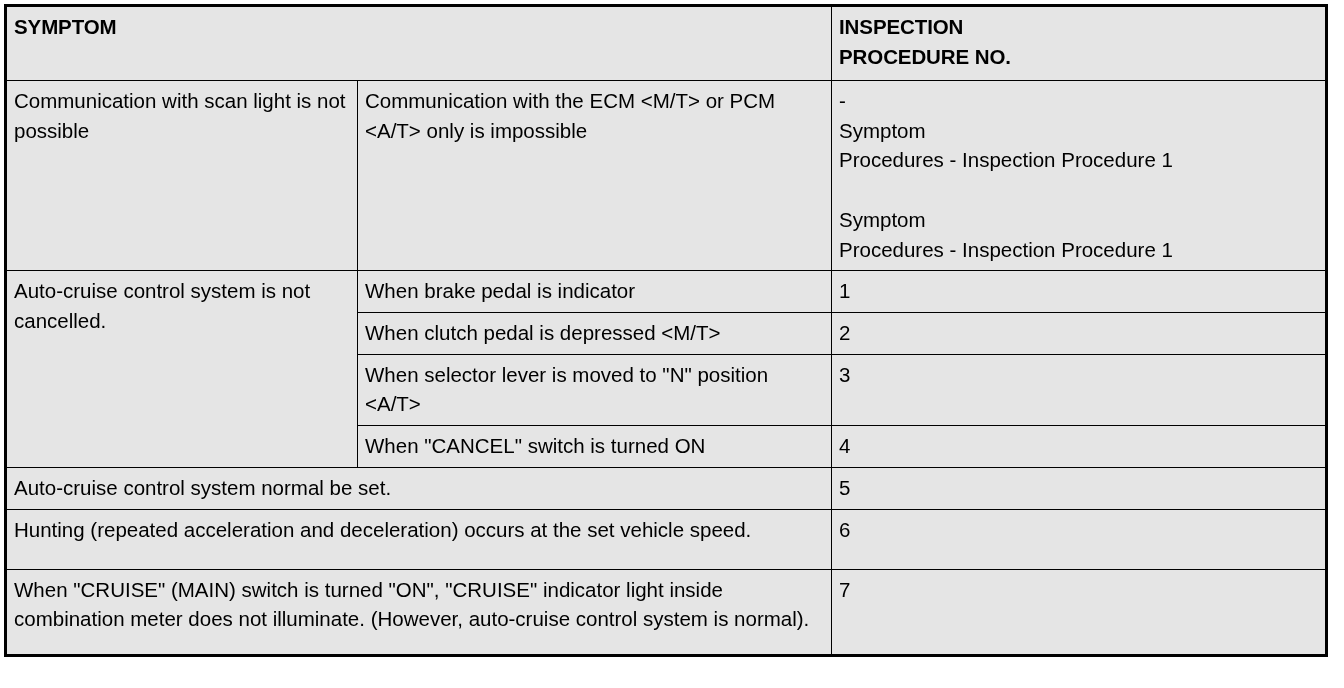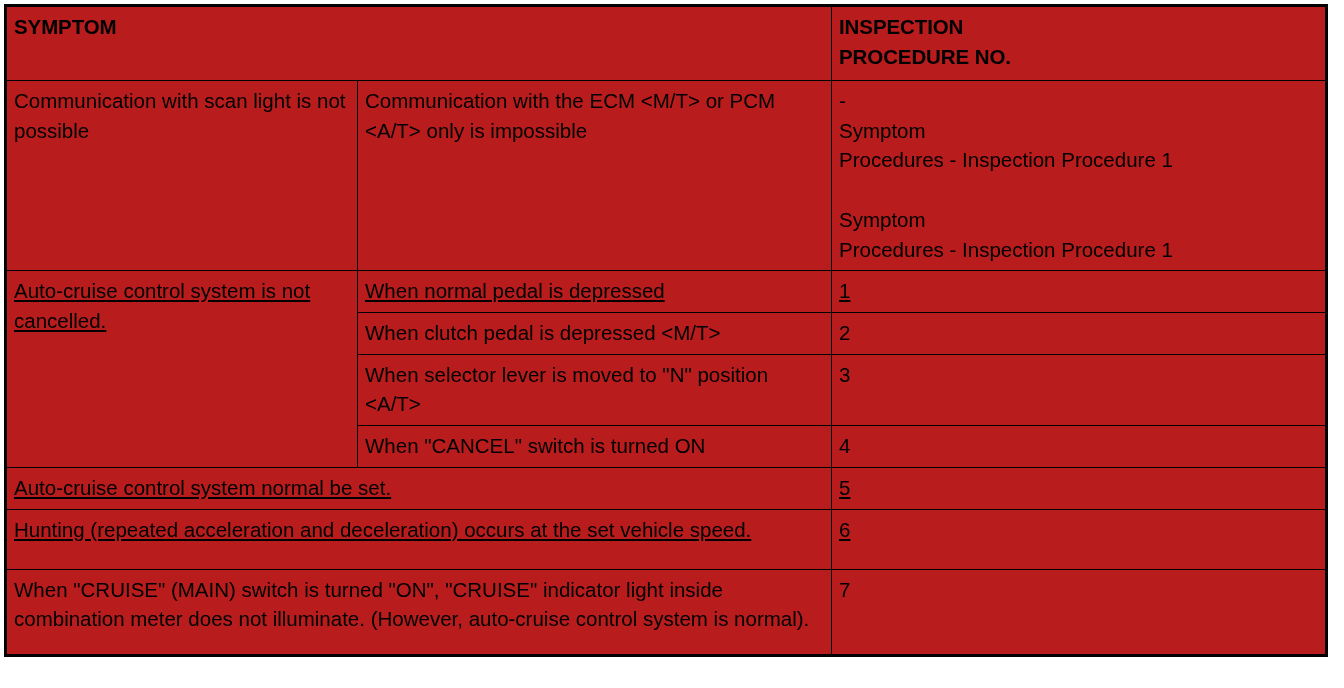--- a/index.html
+++ b/index.html
@@ -33,39 +33,38 @@
 
   table.symptom-table td,
   table.symptom-table th {
     border: 1px solid #000000;
     vertical-align: top;
     padding: 5px 7px 6px 7px;
     font-size: 20.5px;
     line-height: 1.45;
     font-weight: normal;
     text-align: left;
-    background: #b91c1c;
+    background: #e5e5e5;
     word-wrap: break-word;
   }
 
   table.symptom-table th {
     font-weight: bold;
     letter-spacing: -0.1px;
   }
 
   
   col.c-sym    { width: 352px; }
   col.c-cond   { width: 474px; }
   col.c-proc   { width: 495px; }
 
   
   .grp-top > td,
   .grp-top > th {
     border-top: 3px solid #000000;
-    text-decoration: underline;
   }
 
   .hdr-row > th {
     border-bottom: 3px solid #000000;
   }
 
   .hdr-cell-symptom {
     height: 62px;
   }
 
@@ -74,21 +73,21 @@
     font-size: 20.5px;
     line-height: 1.55;
   }
 
   .row-comm-sym   { height: 183px; }
   .row-cond-1     { height: 33px; }
   .row-cond-2     { height: 33px; }
   .row-cond-3     { height: 63px; }
   .row-cond-4     { height: 33px; }
   .row-5          { height: 34px; }
-  .row-6          { height: 60px; text-decoration: underline; }
+  .row-6          { height: 60px; }
   .row-7          { height: 86px; }
 
   .num-cell { font-size: 20.5px; }
 </style>
 </head>
 <body>
 
 <div class="page">
 
   <table class="symptom-table">
@@ -114,21 +113,21 @@
         <td class="proc-lines" style="white-space: pre-line;">-
 Symptom
  Procedures - Inspection Procedure 1
 
  Symptom
  Procedures - Inspection Procedure 1</td>
       </tr>
 
       <tr class="grp-top row-cond-1">
         <td rowspan="4">Auto-cruise control system is not cancelled.</td>
-        <td>When normal pedal is depressed</td>
+        <td>When brake pedal is indicator</td>
         <td class="num-cell">1</td>
       </tr>
       <tr class="row-cond-2">
         <td>When clutch pedal is depressed &lt;M/T&gt;</td>
         <td class="num-cell">2</td>
       </tr>
       <tr class="row-cond-3">
         <td>When selector lever is moved to "N" position &lt;A/T&gt;</td>
         <td class="num-cell">3</td>
       </tr>

